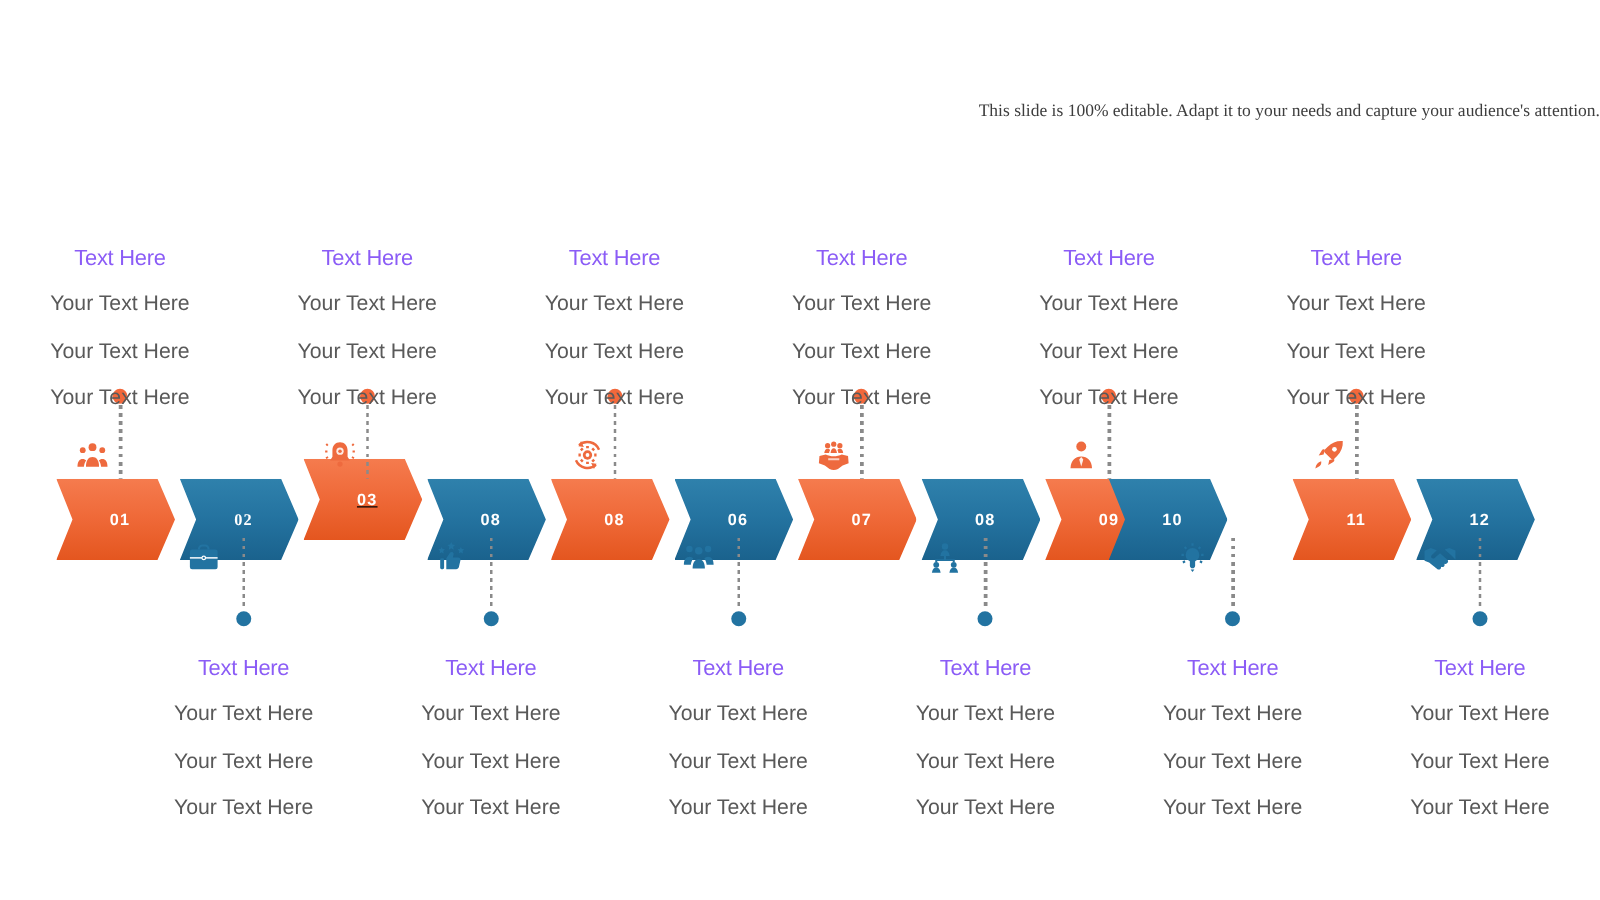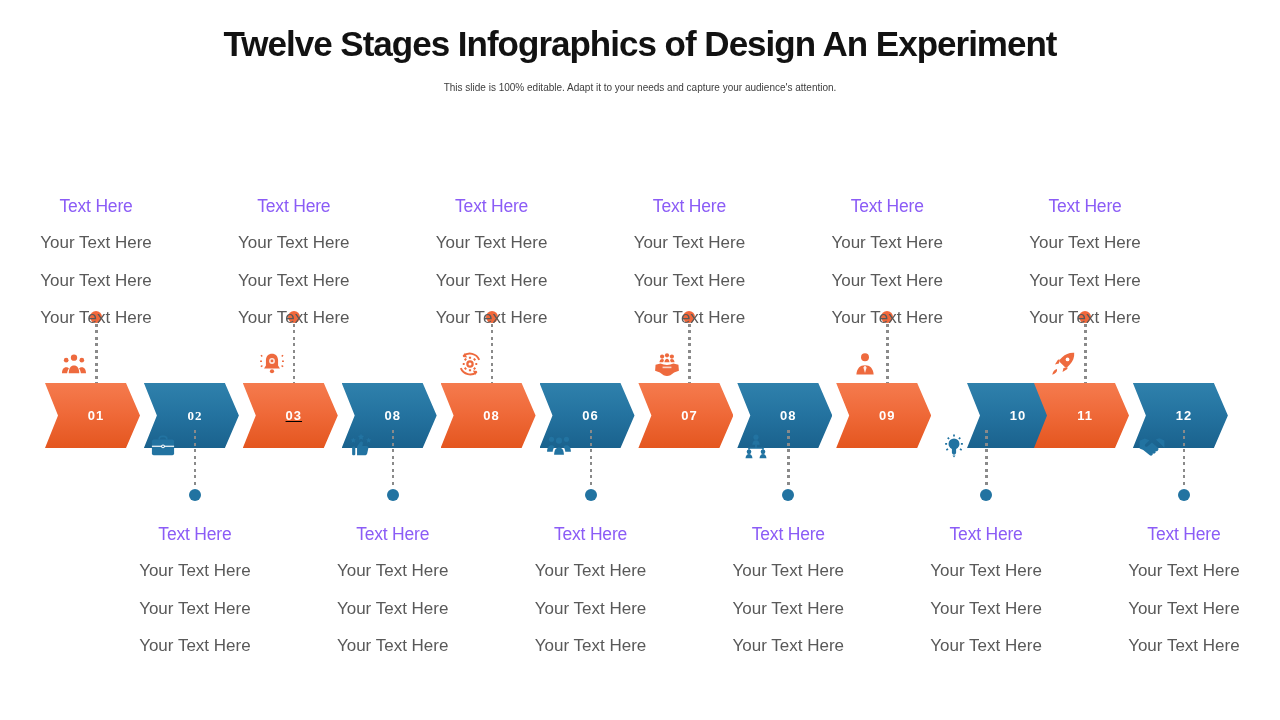--- a/index.html
+++ b/index.html
@@ -1,21 +1,21 @@
 <!DOCTYPE html>
 <html><head>
 <meta charset="utf-8">
 <style>
   html,body{margin:0;padding:0;background:#fff;}
   #slide{position:relative;width:1280px;height:720px;background:#ffffff;overflow:hidden;
          font-family:"Liberation Sans",sans-serif;}
   .title{position:absolute;left:0;top:24px;width:1280px;text-align:center;
          font-size:35px;font-weight:600;letter-spacing:-1px;color:#121212;}
-  .subtitle{position:absolute;left:0;top:82px;width:1280px;text-align:center;
-         font-size:10px;font-weight:500;color:#3d3d3d;}
+  .subtitle{position:absolute;left:0;top:82px;width:1280px;text-align:right;
+         font-size:14px;font-weight:500;color:#3d3d3d;font-family:Liberation Serif, serif;}
   .chevron{position:absolute;height:65px;display:flex;align-items:center;justify-content:center;
          box-sizing:border-box;padding-left:7px;
          clip-path:polygon(0% 0%, calc(100% - 14px) 0%, 100% 50%, calc(100% - 14px) 100%, 0% 100%, 13px 50%);}
   .chevron.orange{background:linear-gradient(180deg,#F57B4E 0%,#EF6938 48%,#E4561F 100%);}
   .chevron.blue{background:linear-gradient(180deg,#2F81AC 0%,#2473A0 48%,#1A628D 100%);}
   .num{color:#ffffff;font-size:13px;font-weight:700;letter-spacing:1px;}
   .dot{position:absolute;width:12px;height:12px;border-radius:50%;}
   .dot.orange{background:#F2683B;}
   .dot.blue{background:#2273A1;}
   .vline{position:absolute;width:2.5px;
@@ -25,21 +25,20 @@
   .icon.orange{color:#EE6A3E;}
   .icon.blue{color:#2273A1;}
   .txt{position:absolute;width:160px;text-align:center;}
   .txt .h{font-size:17.5px;font-weight:400;color:#8b5cf6;margin:0 0 6px 0;letter-spacing:-0.2px;}
   .txt .p{font-size:17px;color:#595959;margin:15px;line-height:22.6px;}
 </style>
 </head>
 <body>
 
 <div id="slide">
-  <div class="title">Twelve Stages Infographics of Design An Experiment</div>
   <div class="subtitle">This slide is 100% editable. Adapt it to your needs and capture your audience's attention.</div>
   <div id="timeline">
       <div class="chevron orange" style="left: 45px; top: 383px; width: 95px;">
         <span class="num">01</span>
       </div>
       <div class="dot orange" style="left: 90px; top: 311px;"></div>
       <div class="vline" style="left: 95px; top: 324px; height: 59px;"></div>
       <div class="icon orange" style="left: 60px; top: 350px;"><svg viewBox="0 0 24 24">
           <circle cx="12" cy="6.6" r="2.7"></circle>
           <path d="M7.5 20c0-4.5 1.8-6.7 4.5-6.7s4.5 2.2 4.5 6.7z"></path>
@@ -65,21 +64,21 @@
           <rect x="2.5" y="11.7" width="19" height="1.1" fill="#fff" opacity=".9"></rect>
           <circle cx="12" cy="12.3" r="1.6" fill="#fff"></circle>
           <circle cx="12" cy="12.3" r=".8"></circle>
         </svg></div>
       <div class="txt" style="left: 114.9px; top: 524px;">
         <div class="h">Text Here</div>
         <p class="p">Your Text Here</p>
         <p class="p">Your Text Here</p>
         <p class="p">Your Text Here</p>
       </div>
-      <div class="chevron orange" style="left: 242.8px; top: 383px; width: 95px; text-decoration: underline;">
+      <div class="chevron orange" style="left: 242.8px; top: 367px; width: 95px; text-decoration: underline;">
         <span class="num">03</span>
       </div>
       <div class="dot orange" style="left: 287.8px; top: 311px;"></div>
       <div class="vline" style="left: 292.8px; top: 324px; height: 59px;"></div>
       <div class="icon orange" style="left: 257.8px; top: 350px;"><svg viewBox="0 0 24 24">
           <path d="M12 3.2c-3.1 0-5.2 2.3-5.2 5.6v4.4l-1.6 2.6h13.6l-1.6-2.6V8.8c0-3.3-2.1-5.6-5.2-5.6z"></path>
           <circle cx="12" cy="18.2" r="1.8"></circle>
           <path d="M3.6 5.6 2.6 4.4M20.4 5.6l1-1.2M3.4 9.6H1.8M22.2 9.6h-1.6M3.8 13.4l-1.4.8M20.2 13.4l1.4.8" stroke="currentColor" stroke-width="1.3" fill="none"></path>
           <circle cx="12" cy="9.4" r="2.5" fill="#fff" opacity=".85"></circle>
           <circle cx="12" cy="9.4" r="1.2"></circle>
@@ -195,21 +194,21 @@
           <circle cx="12" cy="6.2" r="3.4"></circle>
           <path d="M4.6 21c.4-5.2 3.1-7.9 7.4-7.9s7 2.7 7.4 7.9z"></path>
           <path d="M12 13.3l-1.4 1.7 1.4 4.8 1.4-4.8z" fill="#fff" opacity=".9"></path>
         </svg></div>
       <div class="txt" style="left: 807.2px; top: 196px;">
         <div class="h">Text Here</div>
         <p class="p">Your Text Here</p>
         <p class="p">Your Text Here</p>
         <p class="p">Your Text Here</p>
       </div>
-      <div class="chevron blue" style="left: 967px; top: 383px; width: 95px;">
+      <div class="chevron blue" style="left: 887px; top: 383px; width: 95px;">
         <span class="num">10</span>
       </div>
       <div class="dot blue" style="left: 980.1px; top: 489px;"></div>
       <div class="vline" style="left: 985.1px; top: 430px; height: 58px;"></div>
       <div class="icon blue" style="left: 940.1px; top: 432px;"><svg viewBox="0 0 24 24">
           <circle cx="12" cy="10.2" r="4.7"></circle>
           <path d="M10.2 14.4h3.6v3.2c0 1-.8 1.8-1.8 1.8s-1.8-.8-1.8-1.8z"></path>
           <path d="M12 2.2v1.7M4.4 10.2h1.7M17.9 10.2h1.7M6.6 4.8l1.2 1.2M17.4 4.8l-1.2 1.2M5.4 15.4l1.5-.8M18.6 15.4l-1.5-.8" stroke="currentColor" stroke-width="1.5" fill="none"></path>
           <path d="M10.7 20.2h2.6l-1.3 1.7z"></path>
         </svg></div>

